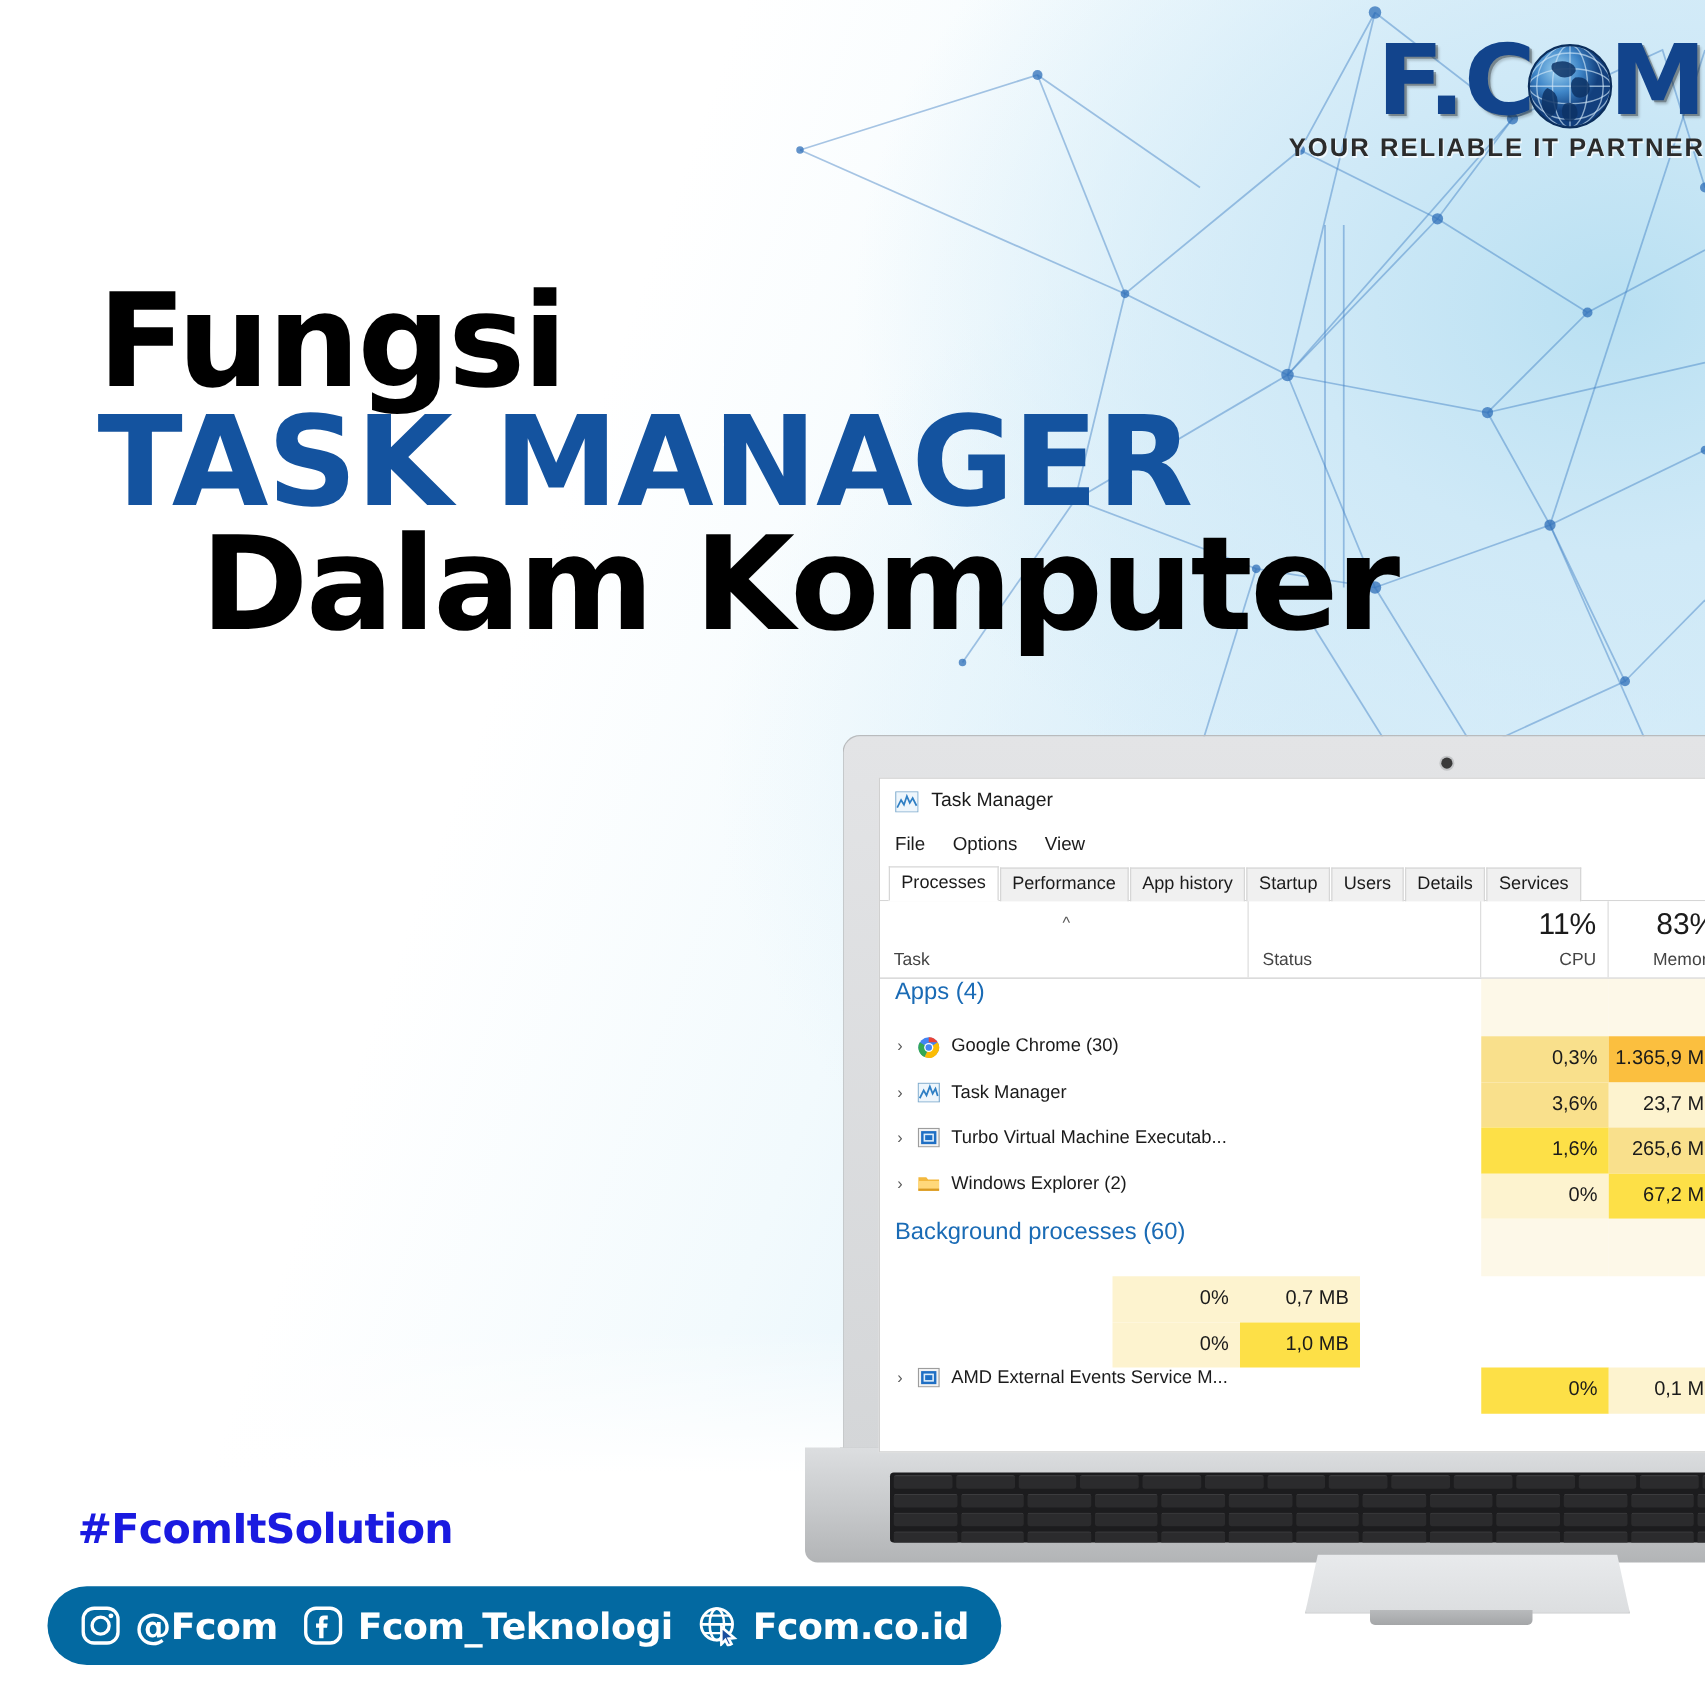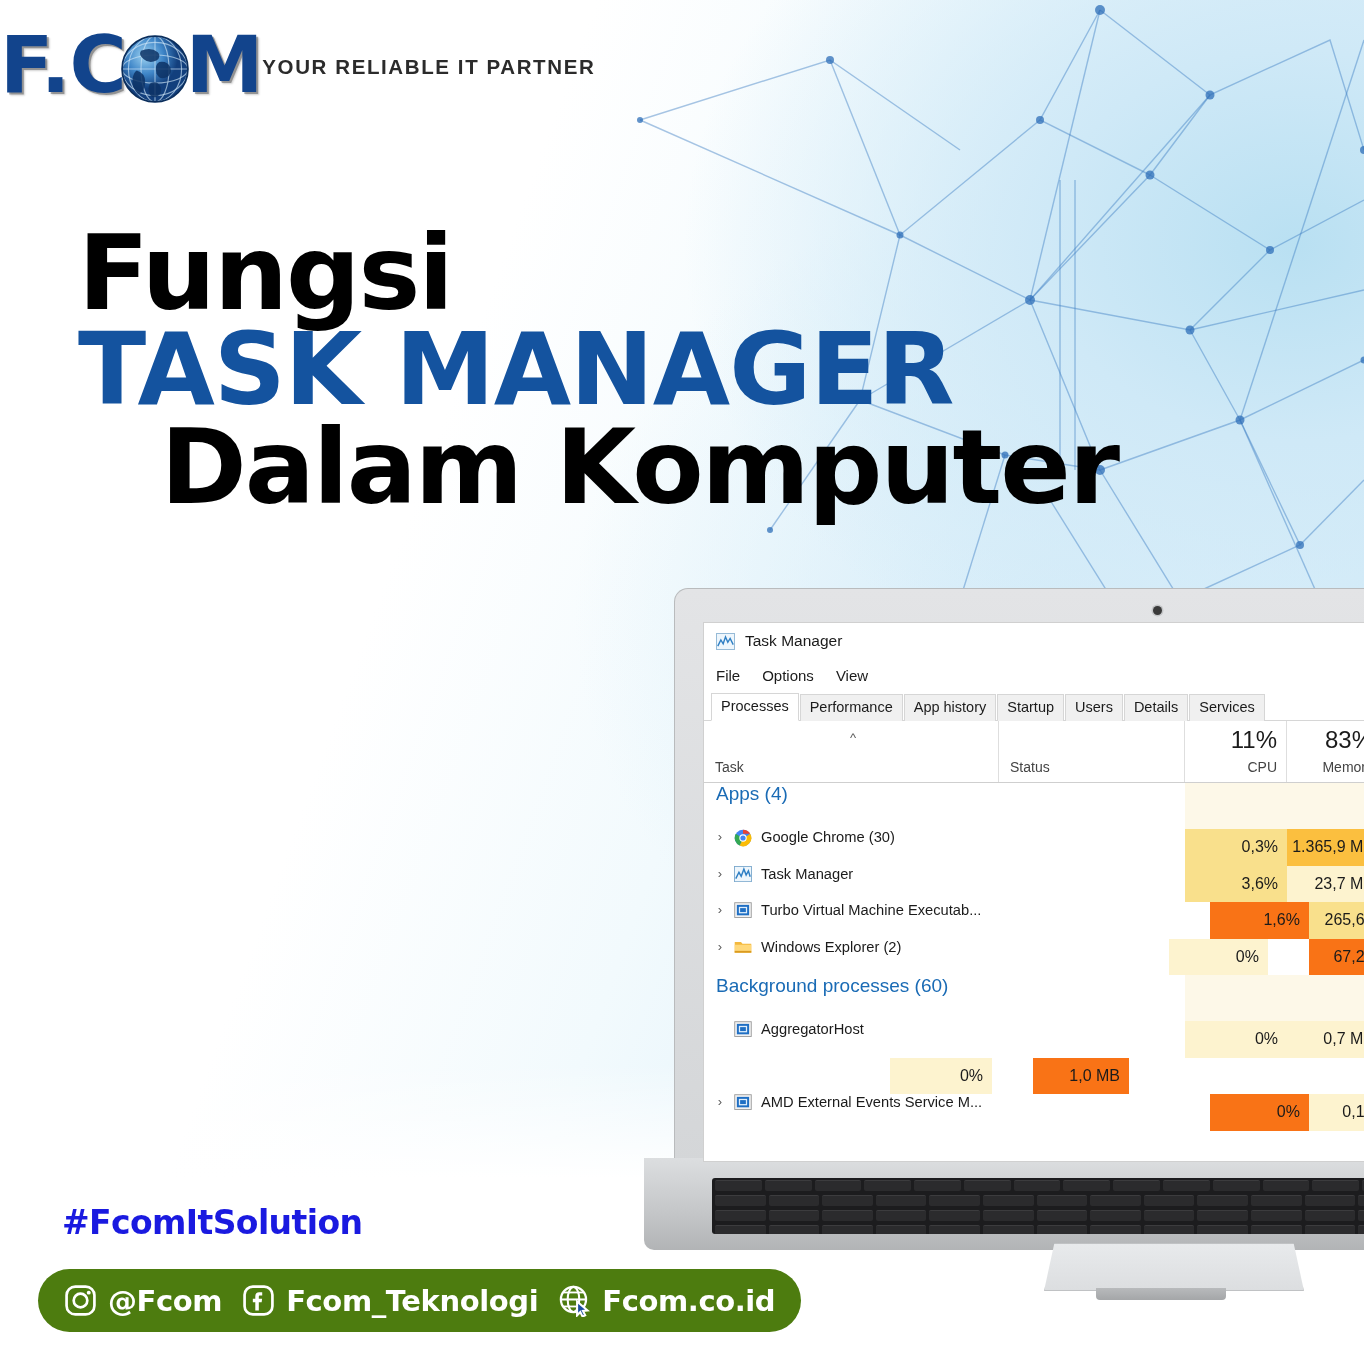--- a/index.html
+++ b/index.html
@@ -24,21 +24,21 @@
     background:linear-gradient(100deg,#fff 0%,#fff 60%,rgba(255,255,255,0) 100%);
   }
   #bg-bottom-white{
     position:absolute; left:0; bottom:0; width:100%; height:300px;
     background:linear-gradient(0deg,#fff 0%,#fff 62%,rgba(255,255,255,0) 100%);
   }
 
   
   #logo{
     position:absolute; left:0; right:0; top:26px;
-    display:flex; flex-direction:row; align-items:center;
+    display:flex; flex-direction:column; align-items:flex-end;
   }
   .logo-row{ display:flex; align-items:center; justify-content:center; }
   .logo-word{
     font-family:"DejaVu Sans", sans-serif;
     font-weight:bold; font-size:78px; letter-spacing:-1px;
     color:#12448c; line-height:1;
     text-shadow:2px 2px 0 rgba(0,0,0,.30), 3px 3px 2px rgba(0,0,0,.18);
   }
   #logo-globe{ width:70px; height:70px; margin:0 -4px 0 -6px; position:relative; top:4px; }
   #logo-tagline{
@@ -165,33 +165,33 @@
     width:20px; text-align:center; font-size:13px; color:#5a5a5a;
     flex:none; margin-left:6px;
   }
   .row-ico{ width:18px; height:18px; margin-left:4px; margin-right:9px; flex:none; }
   .row-name{ font-size:14.7px; color:#1b1b1b; white-space:nowrap; }
   .indent-pad{ width:26px; flex:none; }
 
   
   .h0{ background:#fdf8e8; }
   .h1{ background:#fdf3cf; }
-  .h2{ background:#f97316;margin-left:41px; }
+  .h2{ background:#fde047; }
   .h3{ background:#f9e08c; }
   .h4{ background:#fbbf3f; }
 
   
   #hashtag{
     position:absolute; left:62px; top:1203px;
     font-family:"DejaVu Sans", sans-serif;
     font-weight:bold; font-size:33px; color:#1a1ae0; letter-spacing:-.6px;
   }
   #social-pill{
     position:absolute; left:38px; top:1269px;
-    height:63px; background:#4d7c0f;
+    height:63px; background:#0369a1;
     border-radius:34px;
     display:flex; align-items:center; padding:0 26px; gap:20px;
   }
   .soc{ display:flex; align-items:center; gap:11px; }
   .soc-ico{ width:33px; height:33px; flex:none; }
   .soc-txt{
     font-family:"DejaVu Sans", sans-serif;
     font-weight:bold; font-size:29px; color:#fff; letter-spacing:-.4px;
     white-space:nowrap;
   }
@@ -509,30 +509,20 @@
       </div>
       <div class="tm-row grouphdr">
         <div class="c-name">
           <span class="group-label">Background processes (60)</span>
         </div>
         <div class="c-status"></div>
         <div class="c-cpu h0"></div>
         <div class="c-mem h0"></div>
       </div>
       <div class="tm-row">
-        <div class="c-name">
-          <span class="indent-pad"></span>
-          <span class="row-ico"><svg viewBox="0 0 20 18">
-              <rect x="0.8" y="0.8" width="18.4" height="16.4" fill="#f2f2f2" stroke="#9a9a9a"></rect>
-              <rect x="3.2" y="3.2" width="13.6" height="11.6" fill="#1f6fc4"></rect>
-              <rect x="5.4" y="5.4" width="9.2" height="7.2" fill="#dfeefb"></rect>
-              <rect x="6.8" y="6.8" width="6.4" height="4.4" fill="#1f6fc4"></rect>
-            </svg></span>
-          <span class="row-name">AggregatorHost</span>
-        </div>
         <div class="c-status"></div>
         <div class="c-cpu h1">
           <span class="cellval">0%</span>
         </div>
         <div class="c-mem h1">
           <span class="cellval">0,7 MB</span>
         </div>
       </div>
       <div class="tm-row">
         <div class="c-status"></div>

